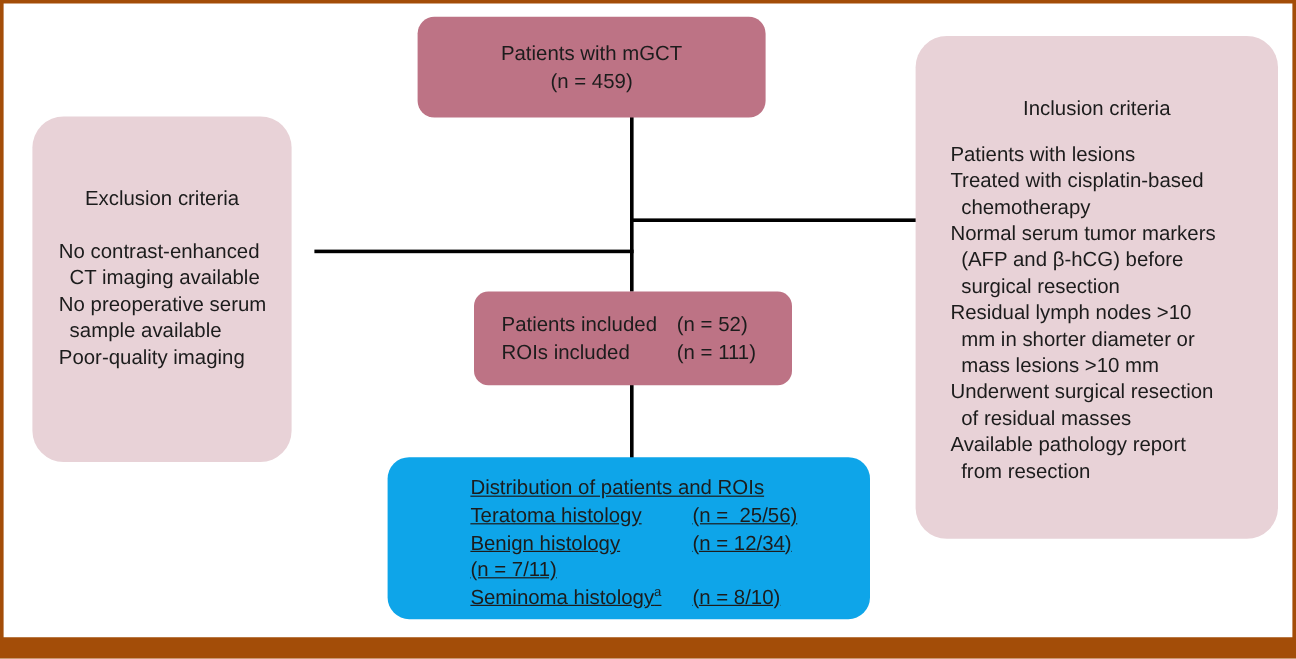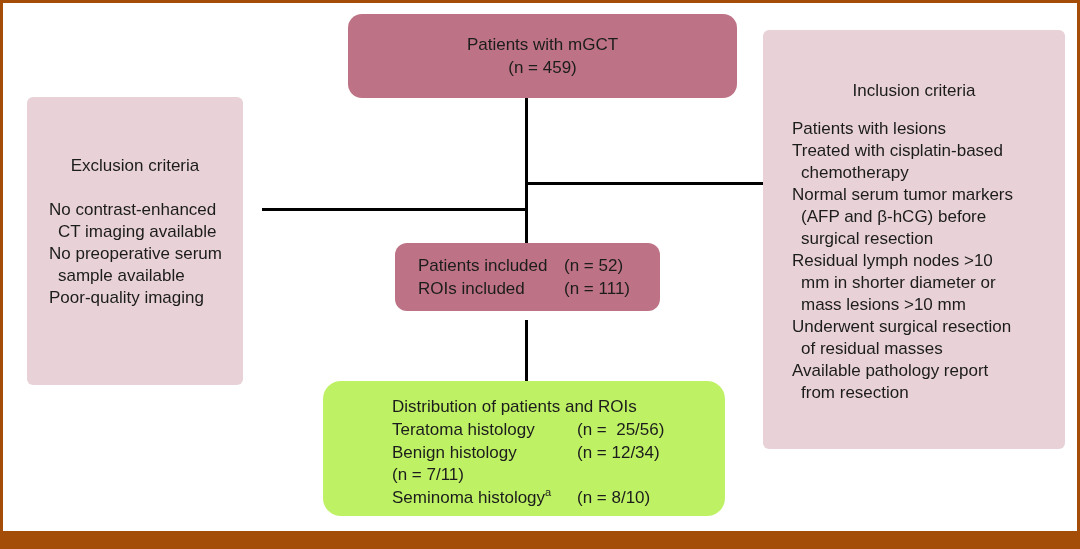--- a/index.html
+++ b/index.html
@@ -15,31 +15,32 @@
     color: #1c1c1c;
     overflow: hidden;
   }
   .box { position: absolute; box-sizing: border-box; }
   .rounded-dark {
     background: #bd7385;
     border-radius: 14px;
   }
   .rounded-light {
     background: #e8d2d7;
-    border-radius: 6px;
+    border-radius: 26px;
   }
   .rounded-blue {
-    background: #bef264;
+    background: #0ea5e9;
     border-radius: 18px;
+    text-decoration: underline;
   }
   .connector { position: absolute; background: #000000; }
 
   
   .top-box {
-    left: 345px; top: 11px; width: 389px; height: 84px;
+    left: 345px; top: 11px; width: 290px; height: 84px;
     display: flex; flex-direction: column; align-items: center; justify-content: center;
     font-size: 17px; line-height: 23px; text-align: center;
   }
 
   
   .exclusion-box {
     left: 24px; top: 94px; width: 216px; height: 288px;
     padding-top: 58px; font-size: 17px;
   }
   .exclusion-box .box-title { text-align: center; line-height: 22px; }
@@ -51,21 +52,21 @@
     padding-top: 50px; font-size: 17px;
   }
   .inclusion-box .box-title { text-align: center; line-height: 22px; }
   .inclusion-box .box-body { margin-top: 16px; padding-left: 29px; }
 
   .crit-line { line-height: 22px; white-space: nowrap; }
   .crit-line.indent { padding-left: 9px; }
 
   
   .included-box {
-    left: 392px; top: 240px; width: 265px; height: 68px;
+    left: 392px; top: 240px; width: 265px; height: 78px;
     border-radius: 12px;
     display: flex; flex-direction: column; justify-content: center;
     padding-left: 23px; font-size: 17px;
   }
   .included-row { display: grid; grid-template-columns: 146px auto; line-height: 23px; }
 
   
   .distribution-box {
     left: 320px; top: 378px; width: 402px; height: 135px;
     padding: 15px 0 0 69px; font-size: 17px;

